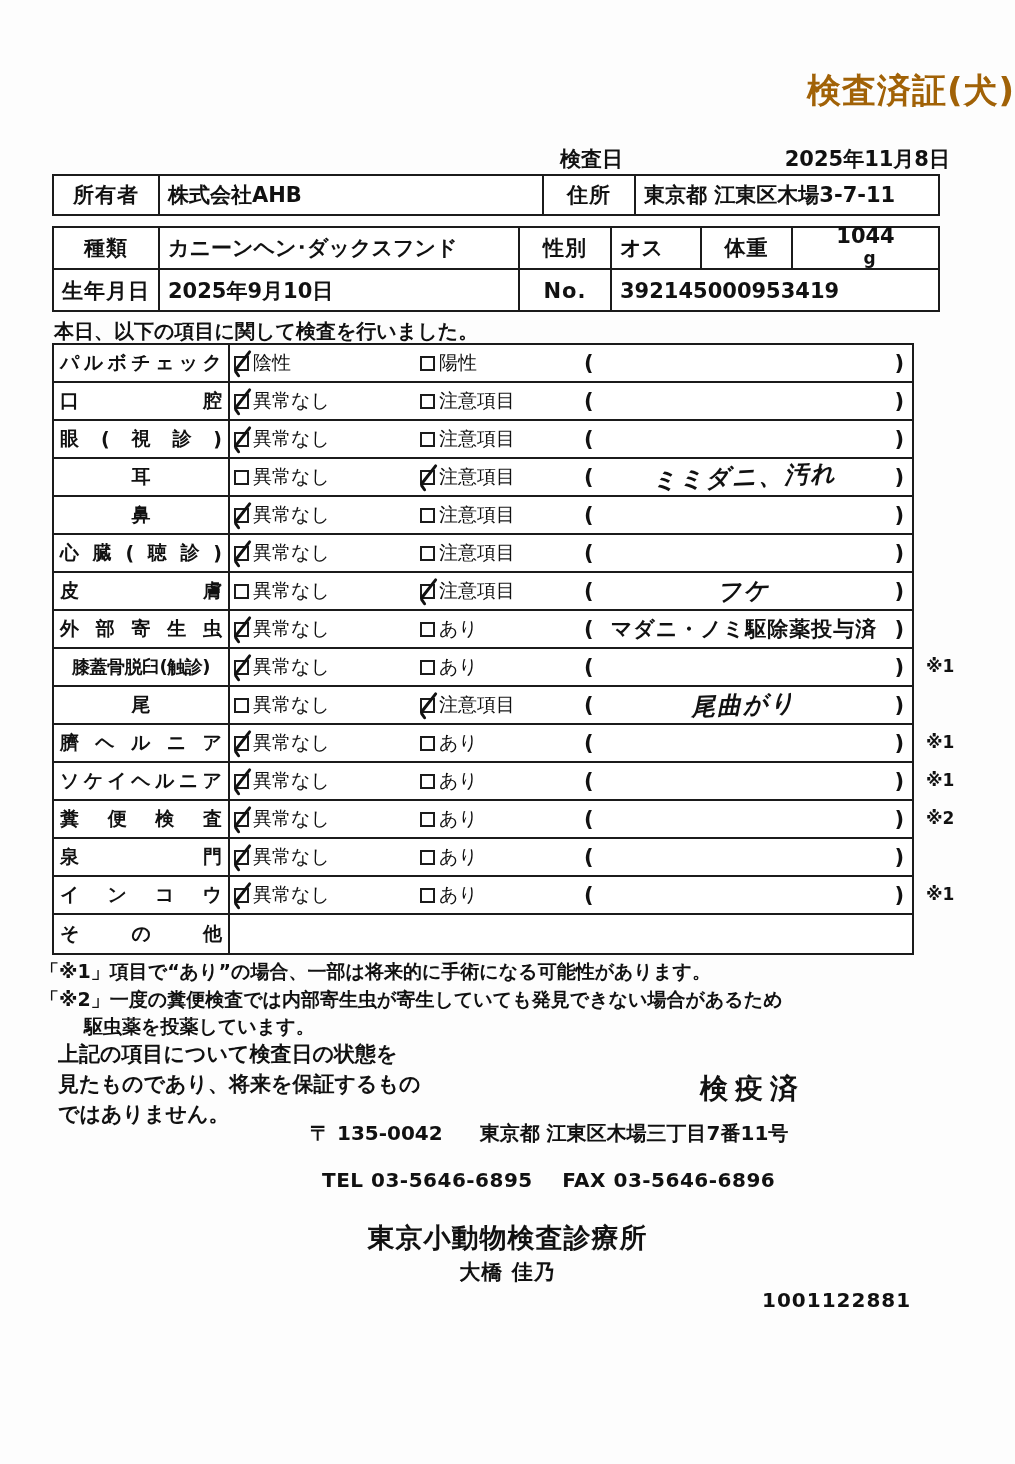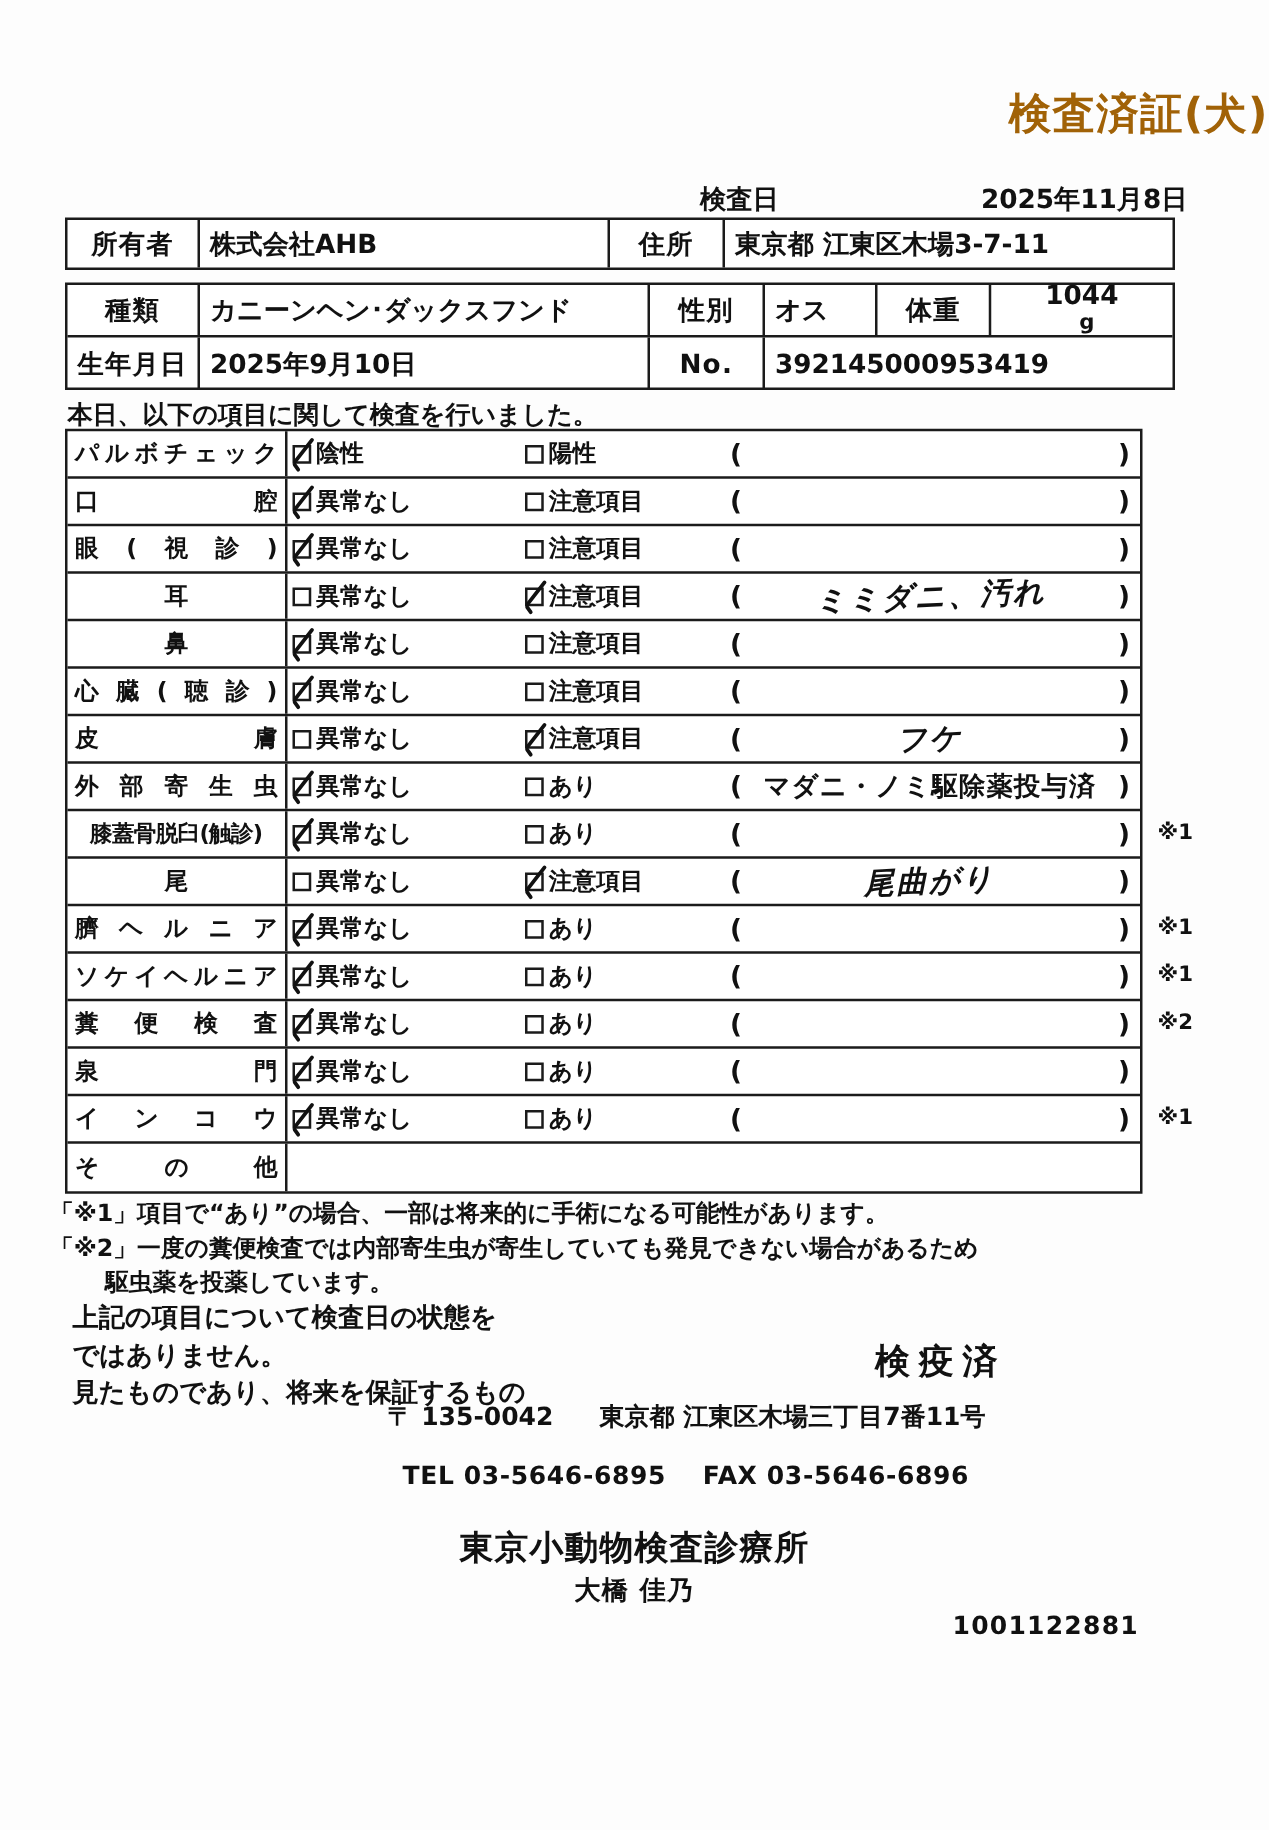--- a/index.html
+++ b/index.html
@@ -138,21 +138,21 @@
     display: flex;
     align-items: center;
     position: relative;
     padding-left: 4px;
     box-sizing: border-box;
   }
   .opt {
     display: flex;
     align-items: center;
     font-size: 19px;
-    font-weight: 700;
+    font-weight: 400;
     position: relative;
   }
   .opt.first { width: 146px; min-width: 146px; }
   .opt.second { width: 160px; min-width: 160px; padding-left: 40px; }
 
   .box {
     display: inline-block;
     width: 15px; height: 15px;
     border: 2px solid #1b1b1b;
     box-sizing: border-box;
@@ -311,21 +311,21 @@
   <div class="title">検査済証(犬)</div>
 
   <div class="examdate-row">
     <span>検査日</span>
     <span>2025年11月8日</span>
   </div>
 
   <div class="tbl" id="owner-table">
     <div class="cellrow" style="height:100%;">
       <div class="cell lbl" style="width:106px;">所有者</div>
-      <div class="cell val" style="width:328px;">株式会社AHB</div>
+      <div class="cell val" style="width:384px;">株式会社AHB</div>
       <div class="cell lbl" style="width:92px;">住所</div>
       <div class="cell val" style="flex:1;">東京都 江東区木場3-7-11</div>
     </div>
   </div>
 
   <div class="tbl" id="animal-table">
     <div class="cellrow first">
       <div class="cell lbl" style="width:106px;">種類</div>
       <div class="cell val" style="width:360px;">カニーンヘン･ダックスフンド</div>
       <div class="cell lbl" style="width:92px;">性別</div>
@@ -666,22 +666,22 @@
     </div>
 
   <div class="footnotes">
     <div>「※1」項目で“あり”の場合、一部は将来的に手術になる可能性があります。</div>
     <div>「※2」一度の糞便検査では内部寄生虫が寄生していても発見できない場合があるため</div>
     <div class="fn2-line2">駆虫薬を投薬しています。</div>
   </div>
 
   <div class="disclaimer">
     <div>上記の項目について検査日の状態を</div>
+    <div>見たものであり、将来を保証するもの</div>
     <div>ではありません。</div>
-    <div>見たものであり、将来を保証するもの</div>
   </div>
 
   <div class="stamp">検疫済</div>
 
   <div class="addr-line">
     <span class="zip">〒 135-0042</span>
     <span>東京都 江東区木場三丁目7番11号</span>
   </div>
   <div class="tel-line">
     <span>TEL 03-5646-6895</span>

